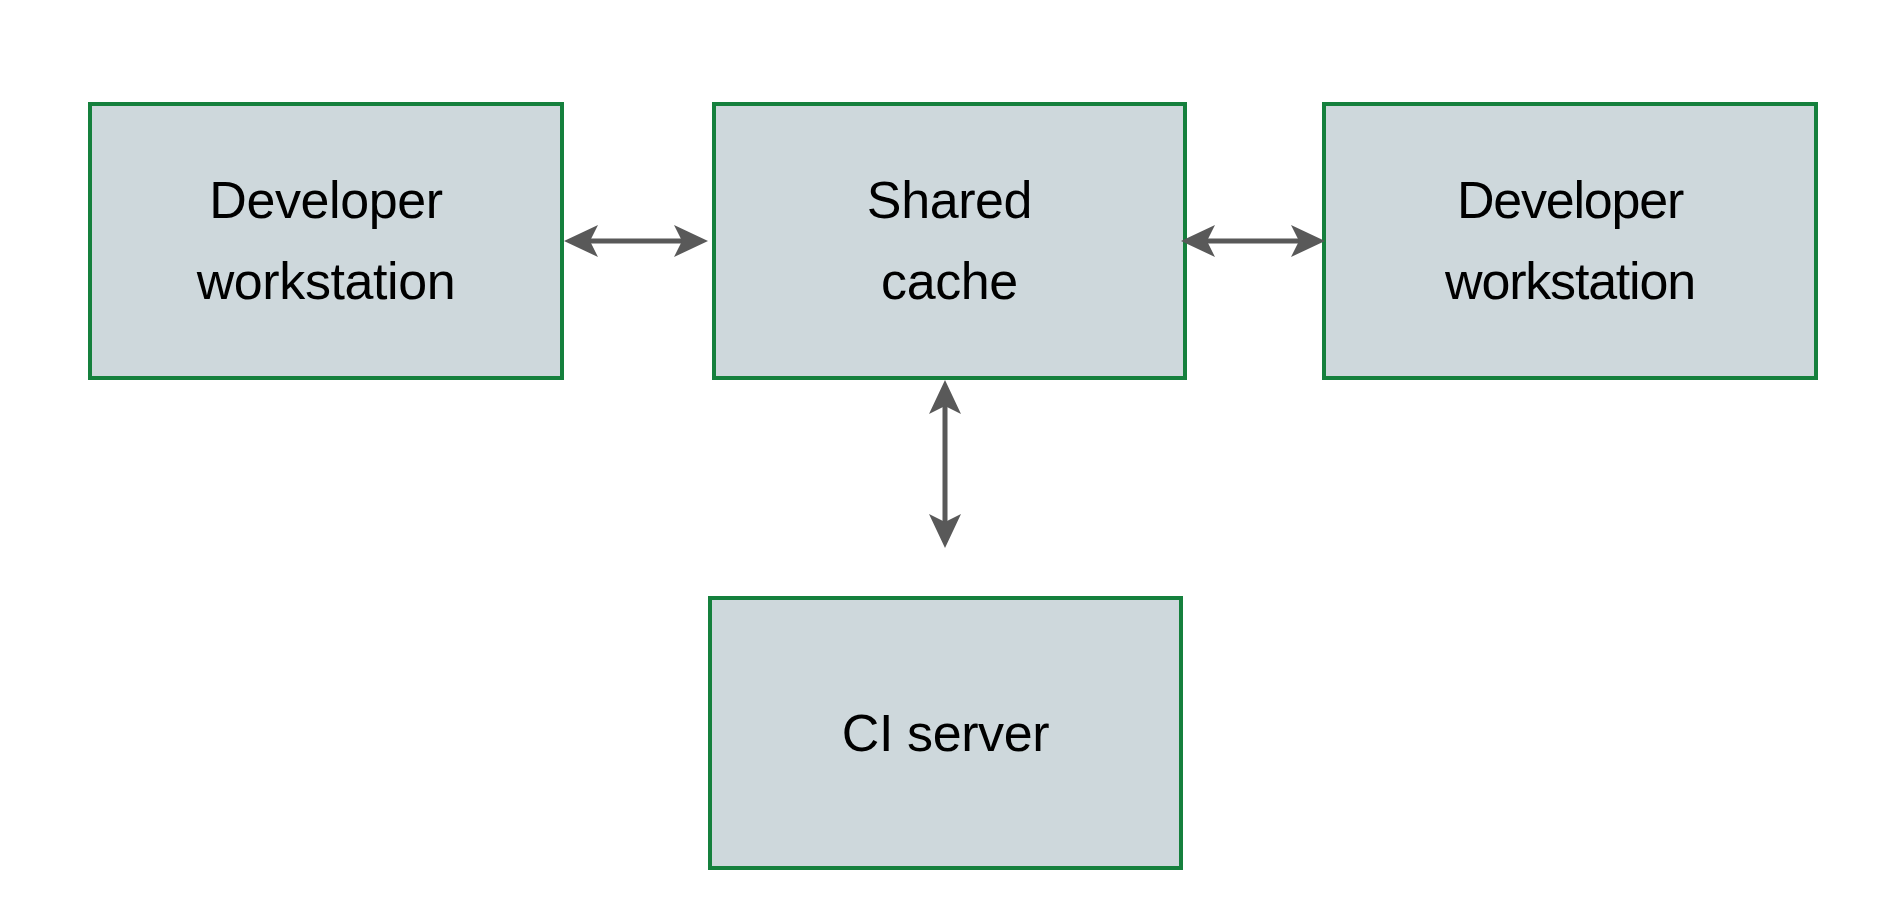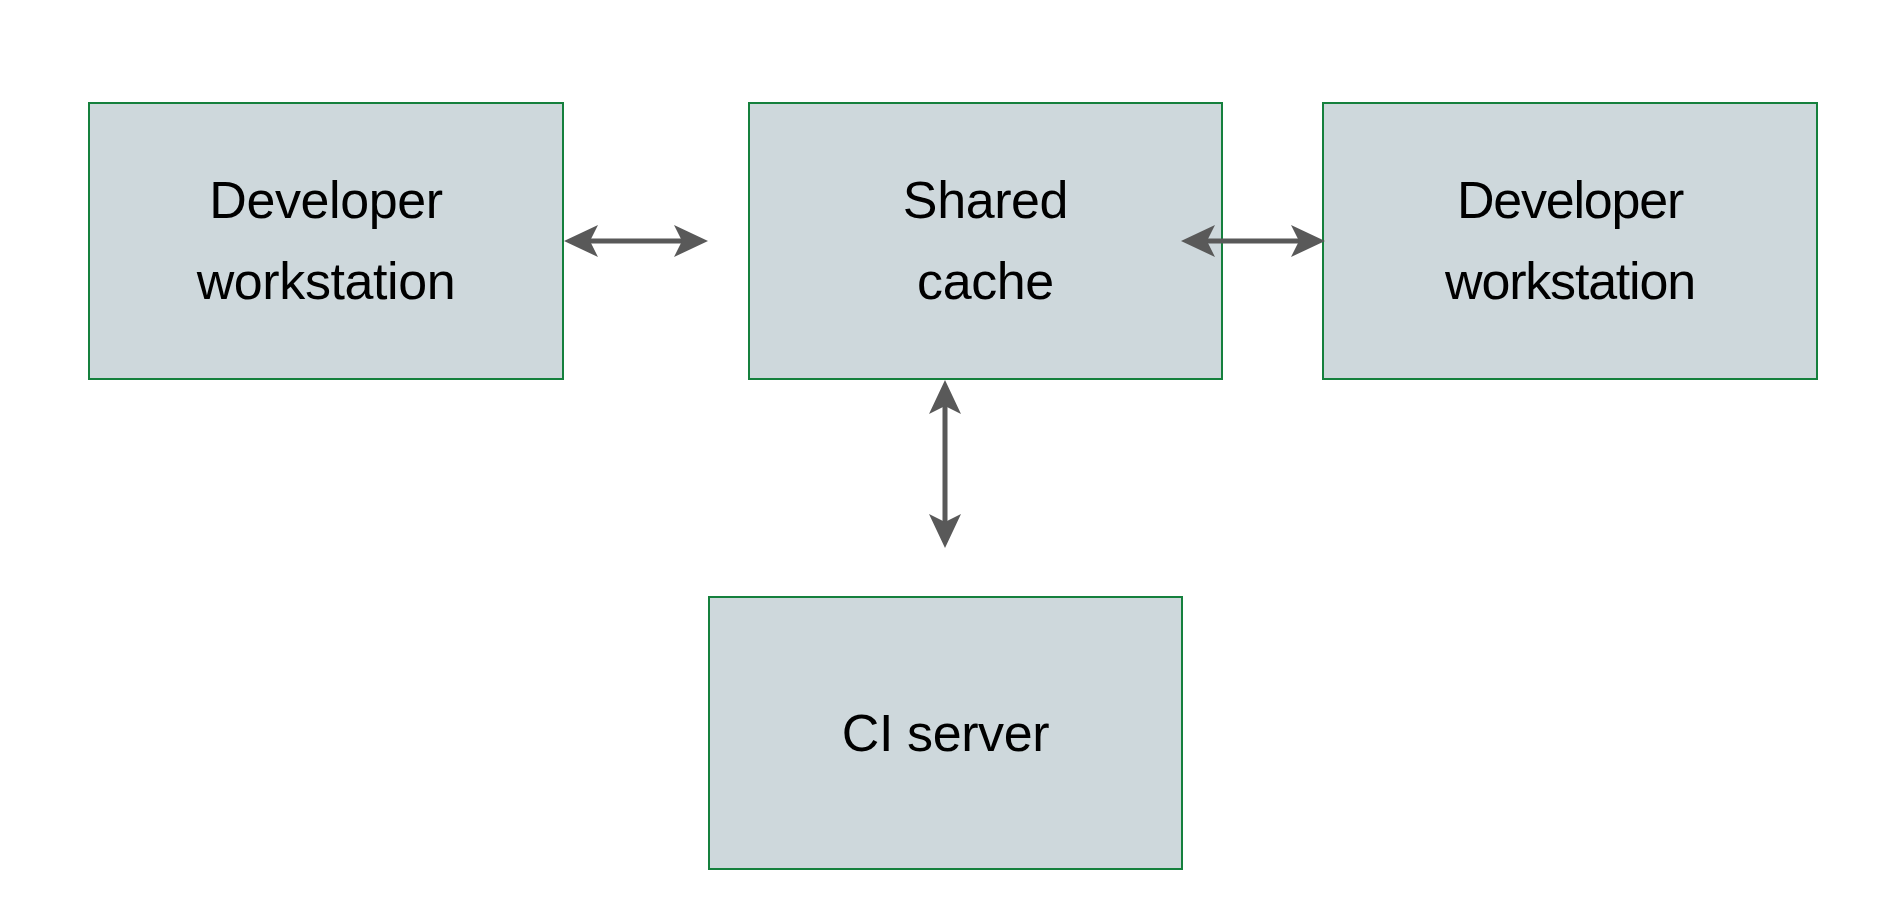--- a/index.html
+++ b/index.html
@@ -15,37 +15,37 @@
     position: relative;
     width: 1900px;
     height: 922px;
     background: #ffffff;
     overflow: hidden;
   }
   .node {
     position: absolute;
     box-sizing: border-box;
     background: #ced8dc;
-    border: 2px solid #15803d;
+    border: 4px solid #15803d;
     display: flex;
     align-items: center;
     justify-content: center;
     text-align: center;
   }
   .node-label {
     font-family: "Liberation Sans", sans-serif;
     font-size: 52px;
     line-height: 1.55;
     color: #000000;
     letter-spacing: -0.4px;
     white-space: pre-line;
     padding: 0 4px;
   }
   .node-dev-left   { left: 88px;   top: 102px; width: 476px; height: 278px; }
-  .node-cache      { left: 748px;  top: 102px; width: 475px; height: 278px; }
+  .node-cache      { left: 712px;  top: 102px; width: 475px; height: 278px; }
   .node-dev-right  { left: 1322px; top: 102px; width: 496px; height: 278px; }
   .node-ci         { left: 708px;  top: 548px; width: 475px; height: 274px; margin-top: 48px; }
 
   .node-dev-right .node-label { font-size: 52px; letter-spacing: -1.2px; }
 
   .connector {
     position: absolute;
     pointer-events: none;
   }
   .conn-left  { left: 560px;  top: 212px;  width: 152px; height: 58px; }

